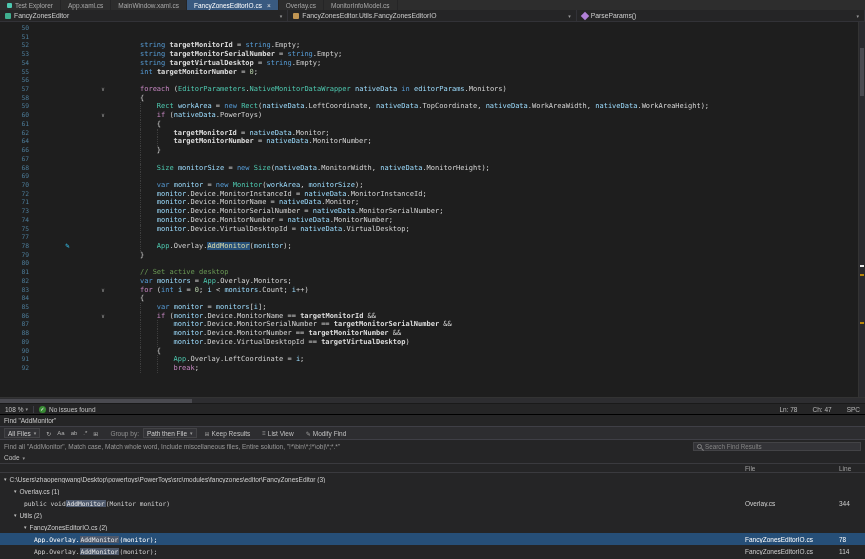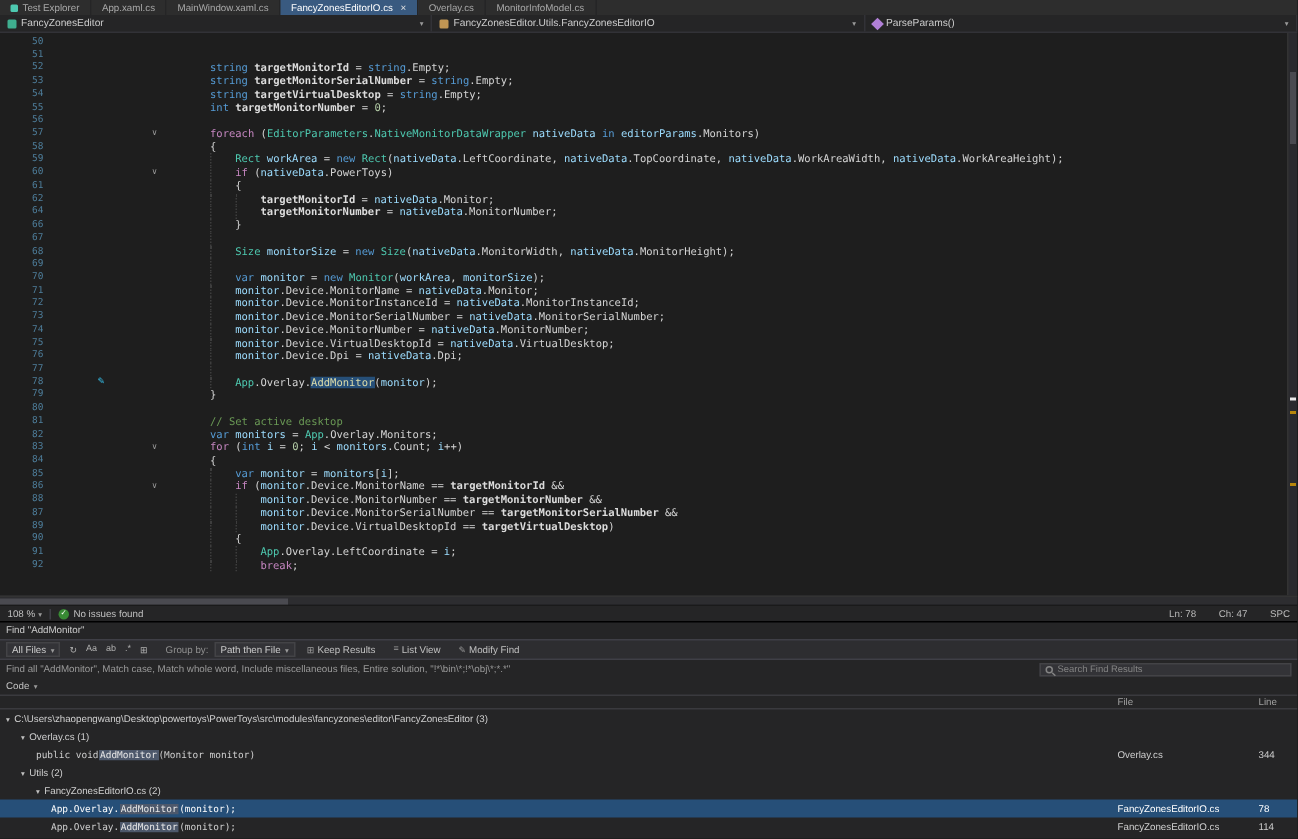--- a/index.html
+++ b/index.html
@@ -256,54 +256,48 @@
           <span class="fold"></span>
           <span class="codetext"><span class="guide"></span></span>
         </div>
         <div class="cl">
           <span class="gut">70</span>
           <span class="mark"></span>
           <span class="fold"></span>
           <span class="codetext"><span class="guide"></span><span class="tk-k">var</span><span class="tk-p"> </span><span class="tk-v">monitor</span><span class="tk-p"> = </span><span class="tk-k">new</span><span class="tk-p"> </span><span class="tk-t">Monitor</span><span class="tk-p">(</span><span class="tk-v">workArea</span><span class="tk-p">, </span><span class="tk-v">monitorSize</span><span class="tk-p">);</span></span>
         </div>
         <div class="cl">
+          <span class="gut">72</span>
+          <span class="mark"></span>
+          <span class="fold"></span>
+          <span class="codetext"><span class="guide"></span><span class="tk-v">monitor</span><span class="tk-p">.</span><span class="tk-m">Device</span><span class="tk-p">.</span><span class="tk-m">MonitorInstanceId</span><span class="tk-p"> = </span><span class="tk-v">nativeData</span><span class="tk-p">.</span><span class="tk-m">MonitorInstanceId</span><span class="tk-p">;</span></span>
+        </div>
+        <div class="cl">
           <span class="gut">71</span>
           <span class="mark"></span>
           <span class="fold"></span>
           <span class="codetext"><span class="guide"></span><span class="tk-v">monitor</span><span class="tk-p">.</span><span class="tk-m">Device</span><span class="tk-p">.</span><span class="tk-m">MonitorName</span><span class="tk-p"> = </span><span class="tk-v">nativeData</span><span class="tk-p">.</span><span class="tk-m">Monitor</span><span class="tk-p">;</span></span>
         </div>
         <div class="cl">
-          <span class="gut">72</span>
-          <span class="mark"></span>
-          <span class="fold"></span>
-          <span class="codetext"><span class="guide"></span><span class="tk-v">monitor</span><span class="tk-p">.</span><span class="tk-m">Device</span><span class="tk-p">.</span><span class="tk-m">MonitorInstanceId</span><span class="tk-p"> = </span><span class="tk-v">nativeData</span><span class="tk-p">.</span><span class="tk-m">MonitorInstanceId</span><span class="tk-p">;</span></span>
-        </div>
-        <div class="cl">
           <span class="gut">73</span>
           <span class="mark"></span>
           <span class="fold"></span>
           <span class="codetext"><span class="guide"></span><span class="tk-v">monitor</span><span class="tk-p">.</span><span class="tk-m">Device</span><span class="tk-p">.</span><span class="tk-m">MonitorSerialNumber</span><span class="tk-p"> = </span><span class="tk-v">nativeData</span><span class="tk-p">.</span><span class="tk-m">MonitorSerialNumber</span><span class="tk-p">;</span></span>
         </div>
         <div class="cl">
           <span class="gut">74</span>
           <span class="mark"></span>
           <span class="fold"></span>
           <span class="codetext"><span class="guide"></span><span class="tk-v">monitor</span><span class="tk-p">.</span><span class="tk-m">Device</span><span class="tk-p">.</span><span class="tk-m">MonitorNumber</span><span class="tk-p"> = </span><span class="tk-v">nativeData</span><span class="tk-p">.</span><span class="tk-m">MonitorNumber</span><span class="tk-p">;</span></span>
         </div>
         <div class="cl">
           <span class="gut">75</span>
           <span class="mark"></span>
           <span class="fold"></span>
           <span class="codetext"><span class="guide"></span><span class="tk-v">monitor</span><span class="tk-p">.</span><span class="tk-m">Device</span><span class="tk-p">.</span><span class="tk-m">VirtualDesktopId</span><span class="tk-p"> = </span><span class="tk-v">nativeData</span><span class="tk-p">.</span><span class="tk-m">VirtualDesktop</span><span class="tk-p">;</span></span>
-        </div>
-        <div class="cl">
-          <span class="gut">76</span>
-          <span class="mark"></span>
-          <span class="fold"></span>
-          <span class="codetext"><span class="guide"></span><span class="tk-v">monitor</span><span class="tk-p">.</span><span class="tk-m">Device</span><span class="tk-p">.</span><span class="tk-m">Dpi</span><span class="tk-p"> = </span><span class="tk-v">nativeData</span><span class="tk-p">.</span><span class="tk-m">Dpi</span><span class="tk-p">;</span></span>
         </div>
         <div class="cl">
           <span class="gut">77</span>
           <span class="mark"></span>
           <span class="fold"></span>
           <span class="codetext"><span class="guide"></span></span>
         </div>
         <div class="cl">
           <span class="gut">78</span>
           <span class="mark pencil">✎</span>
@@ -352,30 +346,30 @@
           <span class="fold"></span>
           <span class="codetext"><span class="guide"></span><span class="tk-k">var</span><span class="tk-p"> </span><span class="tk-v">monitor</span><span class="tk-p"> = </span><span class="tk-v">monitors</span><span class="tk-p">[</span><span class="tk-v">i</span><span class="tk-p">];</span></span>
         </div>
         <div class="cl">
           <span class="gut">86</span>
           <span class="mark"></span>
           <span class="fold">∨</span>
           <span class="codetext"><span class="guide"></span><span class="tk-c">if</span><span class="tk-p"> (</span><span class="tk-v">monitor</span><span class="tk-p">.</span><span class="tk-m">Device</span><span class="tk-p">.</span><span class="tk-m">MonitorName</span><span class="tk-p"> == </span><span class="tk-f">targetMonitorId</span><span class="tk-p"> &amp;&amp;</span></span>
         </div>
         <div class="cl">
+          <span class="gut">87</span>
+          <span class="mark"></span>
+          <span class="fold"></span>
+          <span class="codetext"><span class="guide"></span><span class="guide"></span><span class="tk-v">monitor</span><span class="tk-p">.</span><span class="tk-m">Device</span><span class="tk-p">.</span><span class="tk-m">MonitorSerialNumber</span><span class="tk-p"> == </span><span class="tk-f">targetMonitorSerialNumber</span><span class="tk-p"> &amp;&amp;</span></span>
+        </div>
+        <div class="cl">
           <span class="gut">88</span>
           <span class="mark"></span>
           <span class="fold"></span>
           <span class="codetext"><span class="guide"></span><span class="guide"></span><span class="tk-v">monitor</span><span class="tk-p">.</span><span class="tk-m">Device</span><span class="tk-p">.</span><span class="tk-m">MonitorNumber</span><span class="tk-p"> == </span><span class="tk-f">targetMonitorNumber</span><span class="tk-p"> &amp;&amp;</span></span>
-        </div>
-        <div class="cl">
-          <span class="gut">87</span>
-          <span class="mark"></span>
-          <span class="fold"></span>
-          <span class="codetext"><span class="guide"></span><span class="guide"></span><span class="tk-v">monitor</span><span class="tk-p">.</span><span class="tk-m">Device</span><span class="tk-p">.</span><span class="tk-m">MonitorSerialNumber</span><span class="tk-p"> == </span><span class="tk-f">targetMonitorSerialNumber</span><span class="tk-p"> &amp;&amp;</span></span>
         </div>
         <div class="cl">
           <span class="gut">89</span>
           <span class="mark"></span>
           <span class="fold"></span>
           <span class="codetext"><span class="guide"></span><span class="guide"></span><span class="tk-v">monitor</span><span class="tk-p">.</span><span class="tk-m">Device</span><span class="tk-p">.</span><span class="tk-m">VirtualDesktopId</span><span class="tk-p"> == </span><span class="tk-f">targetVirtualDesktop</span><span class="tk-p">)</span></span>
         </div>
         <div class="cl">
           <span class="gut">90</span>
           <span class="mark"></span>

